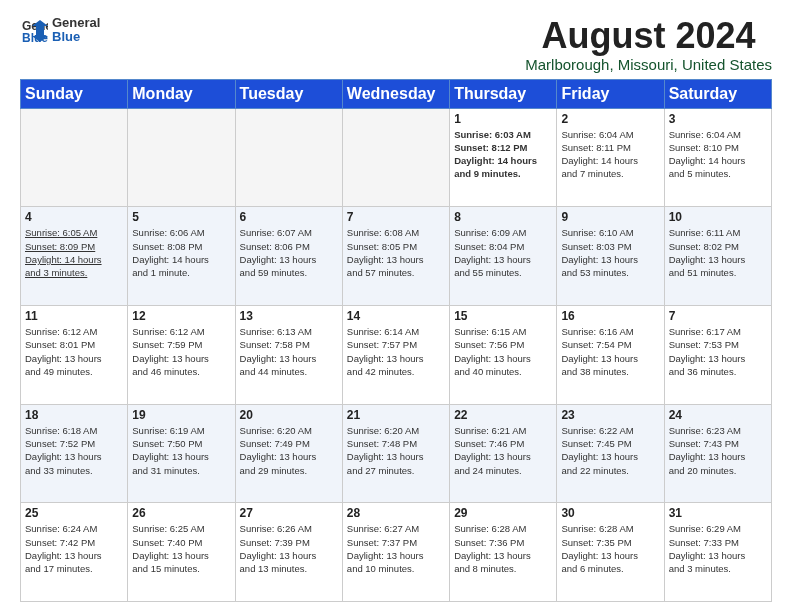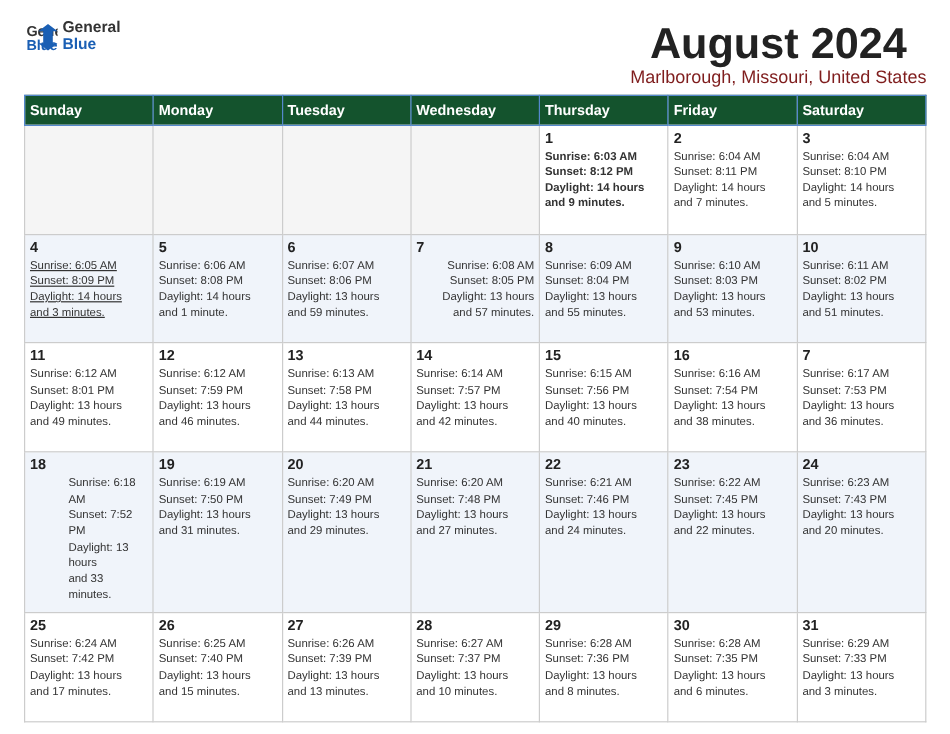--- a/index.html
+++ b/index.html
@@ -37,33 +37,33 @@
     }
     .main-title {
       font-size: 36px;
       font-weight: bold;
       color: #222;
       line-height: 1.1;
       text-align: center;
     }
     .subtitle {
       font-size: 15px;
-      color: #7f1d1d;
+      color: #14532d;
     }
     .calendar {
       flex: 1;
       border: 1px solid #ccc;
       border-collapse: collapse;
       width: 100%;
       table-layout: fixed;
     }
     .calendar th {
-      background: #14532d;
+      background: #1d4ed8;
       color: #fff;
-      font-size: 12px;
+      font-size: 16px;
       padding: 5px 4px;
       text-align: left;
       border: 1px solid #5588cc;
     }
     .calendar td {
       border: 1px solid #ccc;
       vertical-align: top;
       padding: 3px 4px;
       font-size: 10px;
       color: #333;
@@ -167,21 +167,21 @@
           </td>
           <td class="alt-row">
             <span class="day-num">6</span>
             <div class="day-info" style="white-space: pre-line;">Sunrise: 6:07 AM
 Sunset: 8:06 PM
 Daylight: 13 hours
 and 59 minutes.</div>
           </td>
           <td class="alt-row">
             <span class="day-num">7</span>
-            <div class="day-info" style="white-space: pre-line; text-align: right;">Sunrise: 6:08 AM
+            <div class="day-info" style="white-space: pre-line;">Sunrise: 6:08 AM
 Sunset: 8:05 PM
 Daylight: 13 hours
 and 57 minutes.</div>
           </td>
           <td class="alt-row">
             <span class="day-num">8</span>
             <div class="day-info" style="white-space: pre-line;">Sunrise: 6:09 AM
 Sunset: 8:04 PM
 Daylight: 13 hours
 and 55 minutes.</div>
@@ -248,21 +248,21 @@
             <span class="day-num">7</span>
             <div class="day-info" style="white-space: pre-line;">Sunrise: 6:17 AM
 Sunset: 7:53 PM
 Daylight: 13 hours
 and 36 minutes.</div>
           </td>
         </tr>
         <tr>
           <td class="alt-row">
             <span class="day-num">18</span>
-            <div class="day-info" style="white-space: pre-line; margin-left: 32px;">Sunrise: 6:18 AM
+            <div class="day-info" style="white-space: pre-line;">Sunrise: 6:18 AM
 Sunset: 7:52 PM
 Daylight: 13 hours
 and 33 minutes.</div>
           </td>
           <td class="alt-row">
             <span class="day-num">19</span>
             <div class="day-info" style="white-space: pre-line;">Sunrise: 6:19 AM
 Sunset: 7:50 PM
 Daylight: 13 hours
 and 31 minutes.</div>

